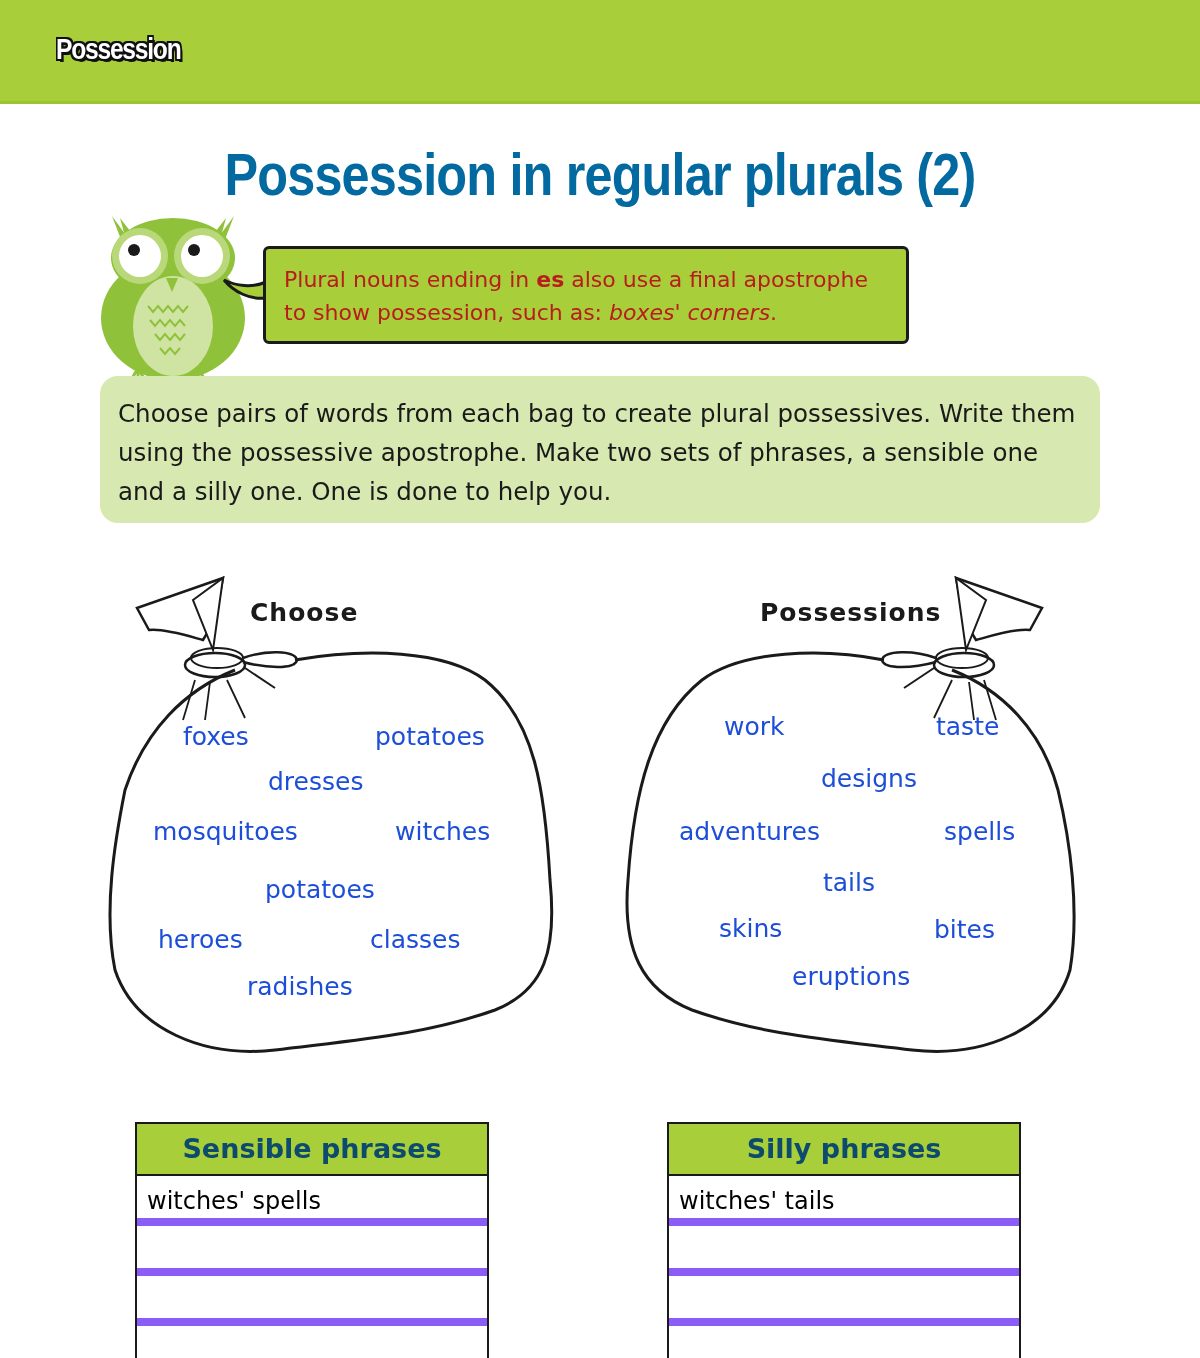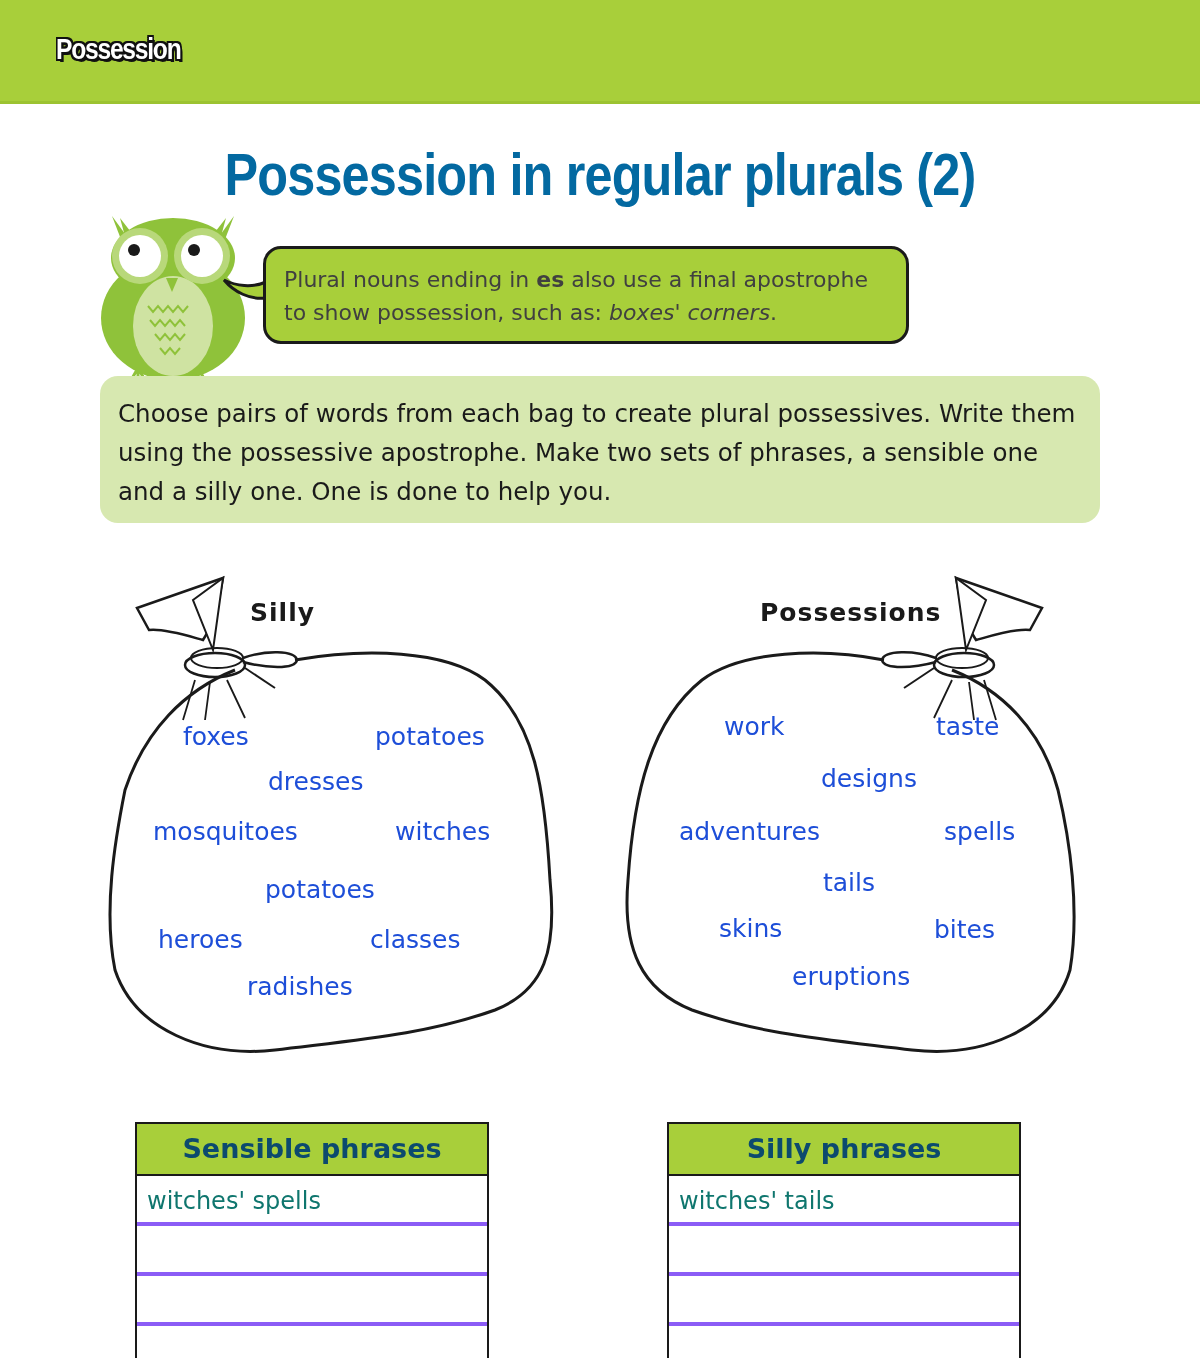--- a/index.html
+++ b/index.html
@@ -22,23 +22,23 @@
   }
   .page-title {
     position: absolute; left: 0; width: 1200px; top: 140px; text-align: center;
     font-family: "Liberation Sans", sans-serif; font-weight: bold;
     font-size: 60px; color: #0369a1; letter-spacing: -1px;
   }
   .page-title span { display: inline-block; transform: scaleX(0.84); }
   .owl { position: absolute; left: 98px; top: 208px; width: 150px; height: 180px; }
   .bubble {
     position: absolute; left: 263px; top: 246px; width: 646px; height: 98px;
-    background: #a8cf3a; border: 3px solid #1a1a1a; border-radius: 18px; box-sizing: border-box;
+    background: #a8cf3a; border: 3px solid #1a1a1a; border-radius: 6px; box-sizing: border-box;
     padding: 14px 18px; font-family: "DejaVu Sans", sans-serif; font-size: 22px; line-height: 33px;
-    color: #404040;
+    color: #b91c1c;
   }
   .bubble b { font-weight: bold; }
   .bubble i { font-style: italic; }
   .bubble-tail { position: absolute; left: 222px; top: 268px; width: 50px; height: 50px; }
   .instructions {
     position: absolute; left: 100px; top: 376px; width: 1000px; height: 147px;
     background: #d7e8b0; border-radius: 18px; box-sizing: border-box;
     padding: 18px 18px; font-size: 24.5px; line-height: 39px; color: #1a1a1a;
   }
   .bag { position: absolute; }
@@ -48,22 +48,22 @@
   }
   .bag-word { position: absolute; font-size: 25px; color: #1d4ed8; white-space: nowrap; }
   .phrase-table {
     position: absolute; width: 354px; border: 2px solid #1a1a1a; border-bottom: none; box-sizing: border-box;
   }
   .phrase-head {
     height: 50px; background: #a8cf3a; border-bottom: 2px solid #1a1a1a;
     text-align: center; font-weight: bold; font-size: 27px; line-height: 50px; color: #0c4a6e;
   }
   .phrase-row {
-    height: 50px; border-bottom: 4px solid #8b5cf6; box-sizing: border-box;
-    font-family: "DejaVu Sans", sans-serif; font-size: 24px; line-height: 50px; padding-left: 10px; color: #0f766e;
+    height: 50px; border-bottom: 8px solid #8b5cf6; box-sizing: border-box;
+    font-family: "DejaVu Sans", sans-serif; font-size: 24px; line-height: 50px; padding-left: 10px; color: #000000;
   }
 </style>
 </head>
 <body>
 
 <div class="topbar">
   <div class="topbar-label">Possession</div>
 </div>
 
 <div class="page-title"><span>Possession in regular plurals (2)</span></div>
@@ -116,21 +116,21 @@
   <svg width="460" height="490" viewBox="0 0 460 490">
     <path d="M190 90 C260 78, 340 80, 380 110 C430 150, 440 220, 445 310 C452 380, 440 420, 390 440 C320 465, 250 470, 170 480 C100 488, 30 460, 10 400 C-2 340, 10 270, 20 220 C40 160, 80 120, 130 100" fill="#fff" stroke="#1a1a1a" stroke-width="3"></path>
     <path d="M32 38 L118 8 L110 50 L98 70 C90 68, 60 58, 44 60 Z" fill="#fff" stroke="#1a1a1a" stroke-width="2.5"></path>
     <path d="M88 30 L118 8 L108 80 Z" fill="#fff" stroke="#1a1a1a" stroke-width="2"></path>
     <ellipse cx="110" cy="95" rx="30" ry="12" fill="none" stroke="#1a1a1a" stroke-width="2.5"></ellipse>
     <ellipse cx="112" cy="88" rx="26" ry="10" fill="none" stroke="#1a1a1a" stroke-width="2"></ellipse>
     <path d="M138 88 C160 80, 190 80, 192 90 C190 100, 160 98, 138 92" fill="none" stroke="#1a1a1a" stroke-width="2.5"></path>
     <path d="M140 98 L170 118" stroke="#1a1a1a" stroke-width="2"></path>
     <path d="M90 110 L78 150 M105 112 L100 150 M122 110 L140 148" stroke="#1a1a1a" stroke-width="1.8"></path>
   </svg>
-  <div class="bag-title" style="left:145px; top:28px;">Silly</div>
+  <div class="bag-title" style="left:145px; top:28px;">Choose</div>
   <div class="bag-word" style="left:78px; top:152px;">foxes</div>
   <div class="bag-word" style="left:270px; top:152px;">potatoes</div>
   <div class="bag-word" style="left:163px; top:197px;">dresses</div>
   <div class="bag-word" style="left:48px; top:247px;">mosquitoes</div>
   <div class="bag-word" style="left:290px; top:247px;">witches</div>
   <div class="bag-word" style="left:160px; top:305px;">potatoes</div>
   <div class="bag-word" style="left:53px; top:355px;">heroes</div>
   <div class="bag-word" style="left:265px; top:355px;">classes</div>
   <div class="bag-word" style="left:142px; top:402px;">radishes</div>
 </div>

